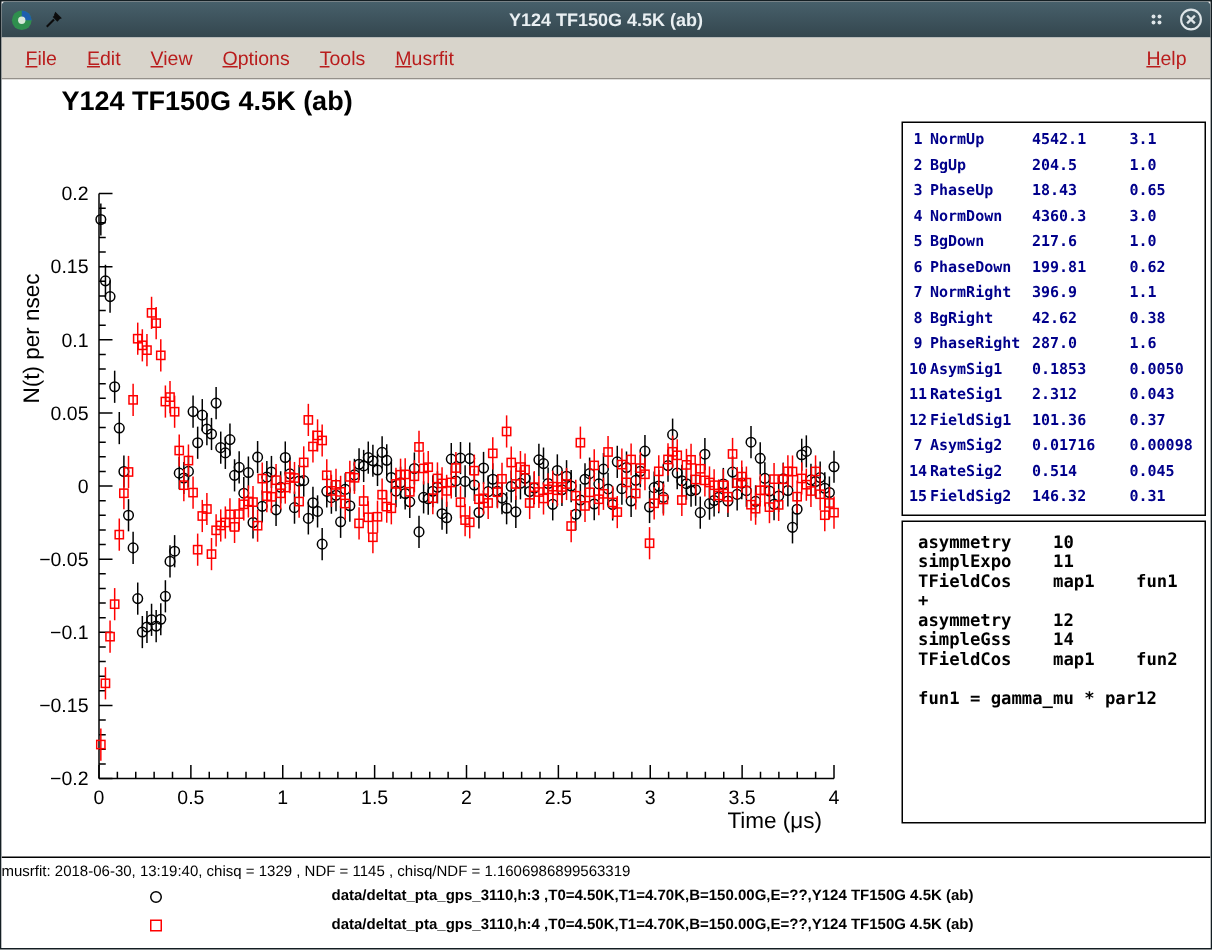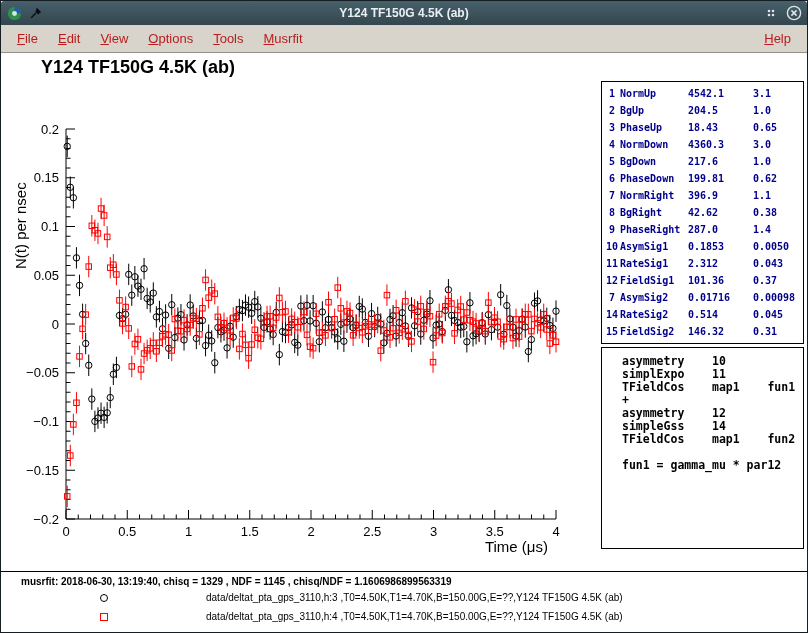--- a/index.html
+++ b/index.html
@@ -49,37 +49,37 @@
     line-height:17px;font-family:"DejaVu Sans Mono","Liberation Mono",monospace;
     font-size:10px;font-weight:bold;color:#00008b;white-space:nowrap;
   }
   .pc0{text-align:right;padding-right:5px}
   .pc2{text-align:left}
   .pc3{padding-left:9px}
   
   .theory-pad{
     position:absolute;left:600px;top:294px;width:203px;height:202px;
     border:1px solid #000;box-sizing:border-box;background:#fff;
-    padding:7px 20px;overflow:hidden;
+    padding:7px 10px;overflow:hidden;
   }
   .theory-line{
     font-family:"DejaVu Sans Mono","Liberation Mono",monospace;
     font-size:11.5px;font-weight:bold;color:#000;line-height:13px;white-space:pre;
   }
   
   .info-pad{
     position:absolute;left:0;top:518px;width:806px;height:61px;
     border-top:1px solid #000;background:#fff;
   }
-  .fit-info{position:absolute;left:20px;top:4px;font-size:10px;font-weight:bold;color:#000;white-space:nowrap}
+  .fit-info{position:absolute;left:0;top:4px;font-size:10px;font-weight:normal;color:#000;white-space:nowrap}
   .legend-row{position:absolute;left:0;width:100%;height:14px}
   .legend-marker{position:absolute;left:99px;top:2px;width:8px;height:8px;background:#fff;box-sizing:border-box}
   .legend-marker.circle{border:1px solid #000;border-radius:50%}
   .legend-marker.square{border:1px solid #f00}
-  .legend-label{position:absolute;left:205px;top:0;font-size:10px;font-weight:normal;color:#000;white-space:nowrap}
+  .legend-label{position:absolute;left:220px;top:0;font-size:10px;font-weight:bold;color:#000;white-space:nowrap}
 </style>
 </head>
 <body>
 
 <div class="titlebar">
   <div class="tb-left">
     <span class="tb-icon">
       <svg width="15" height="15" viewBox="0 0 16 16">
         <circle cx="8" cy="8" r="7" fill="#2f8f4e"></circle>
         <path d="M8 1 A7 7 0 0 1 15 8 L8 8 Z" fill="#1d5fae"></path>
@@ -937,21 +937,21 @@
         <div class="param-row">
           <span class="pc0">8</span>
           <span class="pc1">BgRight</span>
           <span class="pc2">42.62</span>
           <span class="pc3">0.38</span>
         </div>
         <div class="param-row">
           <span class="pc0">9</span>
           <span class="pc1">PhaseRight</span>
           <span class="pc2">287.0</span>
-          <span class="pc3">1.4</span>
+          <span class="pc3">1.6</span>
         </div>
         <div class="param-row">
           <span class="pc0">10</span>
           <span class="pc1">AsymSig1</span>
           <span class="pc2">0.1853</span>
           <span class="pc3">0.0050</span>
         </div>
         <div class="param-row">
           <span class="pc0">11</span>
           <span class="pc1">RateSig1</span>

